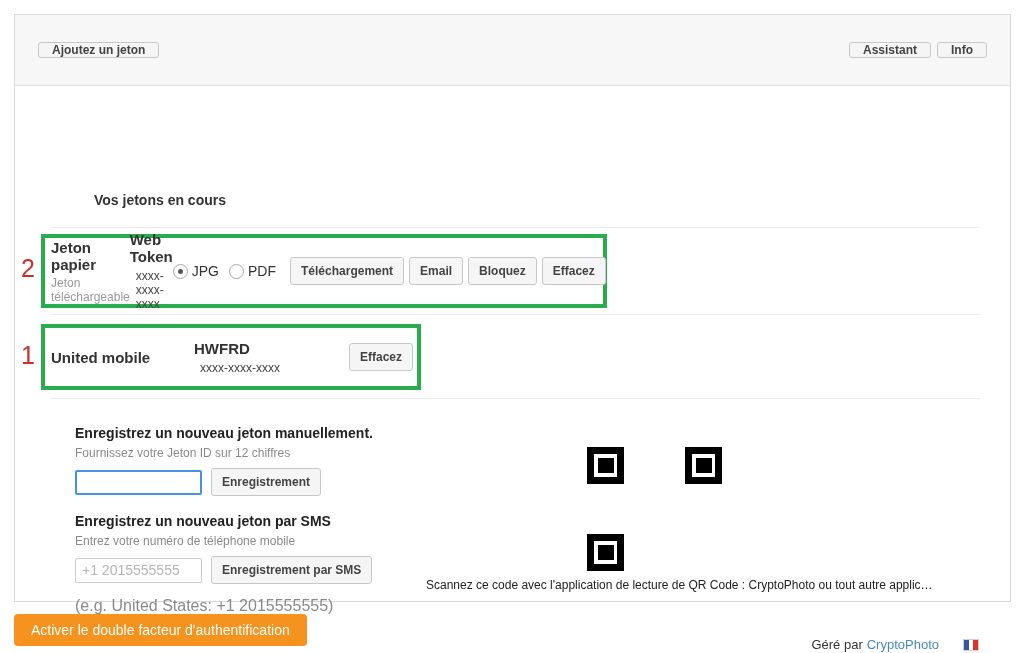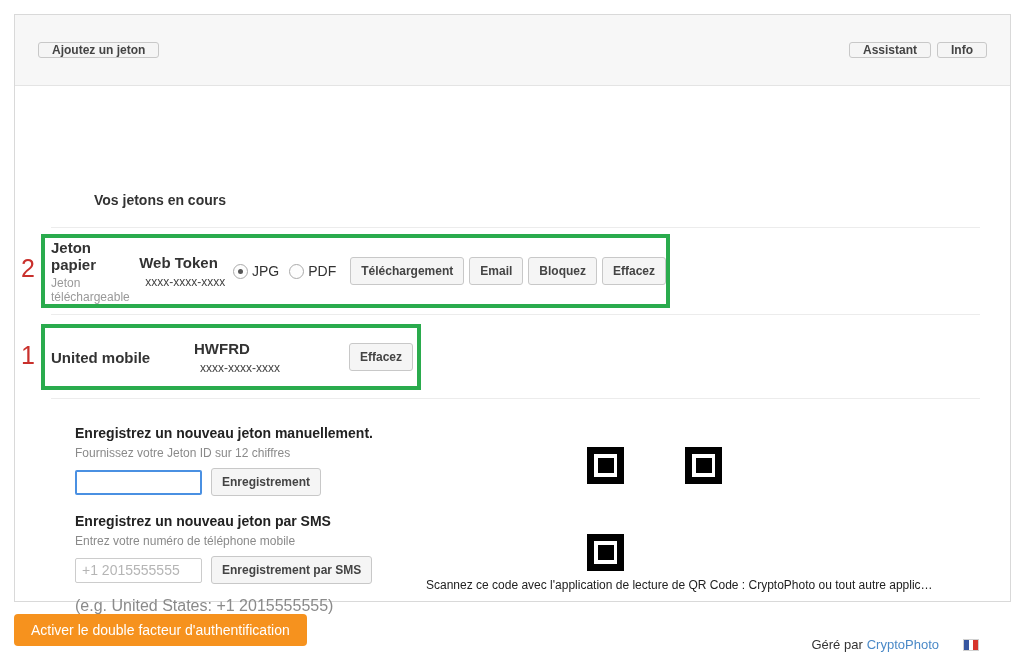--- a/index.html
+++ b/index.html
@@ -26,21 +26,21 @@
   }
   .btn.small { padding:6px 10px; }
   .btn-group { display:flex; gap:6px; }
   .panel-body { position:relative; width:100%; height:516px; }
   .section-title { position:absolute; left:36px; font-size:14px; font-weight:bold; color:#333;margin-left:43px; }
   .divider { position:absolute; left:36px; right:30px; height:1px; background:#ececec; }
 
   .hl-box {
     position:absolute; border:4px solid #2aab4d; background:#fff;
   }
-  .row2 { left:26px; top:148px; width:629px; height:74px; }
+  .row2 { left:26px; top:148px; width:566px; height:74px; }
   .row1 { left:26px; top:238px; width:380px; height:66px; }
   .trow { display:flex; align-items:center; height:100%; padding-left:6px; }
   .col-name { width:143px; }
   .col-token { width:152px; }
   .tname { font-size:15px; font-weight:bold; color:#333; }
   .tsub { font-size:12px; color:#999; margin-top:3px; }
   .tid { font-size:12px; color:#444; margin-top:4px; padding-left:6px; }
   .marker {
     position:absolute; font-size:25px; line-height:1; color:#c9302c;
     font-weight:400;

